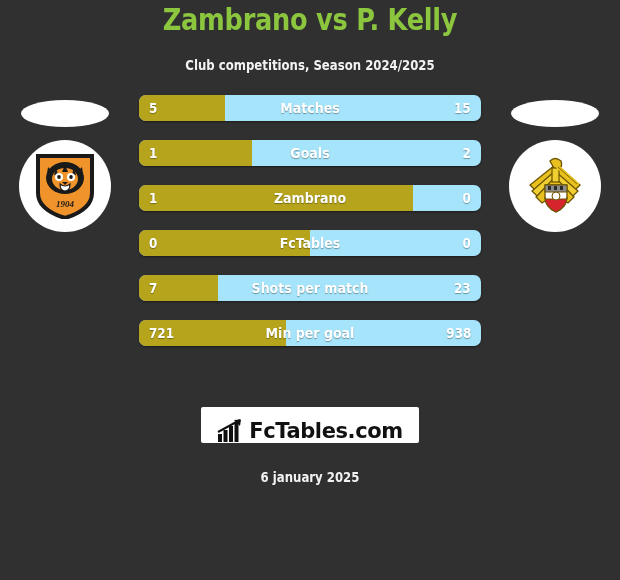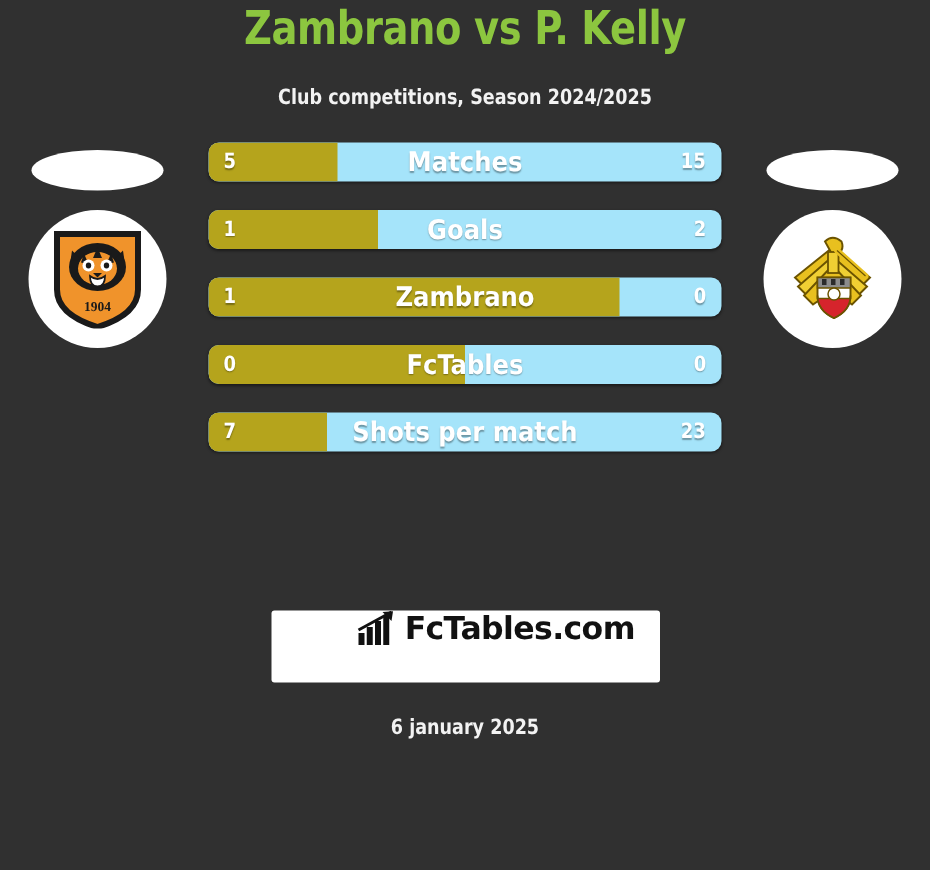--- a/index.html
+++ b/index.html
@@ -45,21 +45,21 @@
     height: 300px;
   }
 
   
   .crest-col {
     position: absolute;
     top: 0;
     width: 130px;
     height: 300px;
   }
-  .crest-col.left  { left: 0; }
+  .crest-col.left  { left: 0; font-style: italic; }
   .crest-col.right { right: 0; }
 
   .name-ellipse {
     position: absolute;
     top: 5px;
     left: 50%;
     transform: translateX(-50%);
     width: 88px;
     height: 27px;
     background: #ffffff;
@@ -125,41 +125,40 @@
   .row .val.home { left: 10px; transform-origin: left center; }
   .row .val.away { right: 10px; transform-origin: right center; }
   .row .label {
     position: absolute;
     left: 0;
     right: 0;
     top: 0;
     height: 26px;
     line-height: 27px;
     text-align: center;
-    font-size: 18px;
+    font-size: 14px;
     font-weight: bold;
     color: #ffffff;
     text-shadow: 0 1px 1px rgba(0,0,0,0.35);
   }
 
   
   .footer {
     margin-top: 12px;
     text-align: center;
   }
   .brand {
     display: inline-flex;
-    align-items: flex-start;
+    align-items: flex-end;
     justify-content: center;
     gap: 6px;
     background: #ffffff;
     width: 218px;
-    height: 48px;
+    height: 36px;
     border-radius: 2px;
-    padding-left: 41px;
   }
   .brand-text {
     color: #111111;
     font-size: 21px;
     font-weight: bold;
     letter-spacing: -0.4px;
     font-family: "DejaVu Sans", "Liberation Sans", sans-serif;
   }
   .date {
     margin-top: 22px;
@@ -231,20 +230,26 @@
         <div class="fill-left" style="width: 50%;"></div>
         <span class="val home">0</span>
         <span class="label">FcTables</span>
         <span class="val away">0</span>
       </div>
       <div class="row">
         <div class="fill-left" style="width: 23%;"></div>
         <span class="val home">7</span>
         <span class="label">Shots per match</span>
         <span class="val away">23</span>
+      </div>
+      <div class="row">
+        <div class="fill-left" style="width: 43%;"></div>
+        <span class="val home">721</span>
+        <span class="label">Min per goal</span>
+        <span class="val away">938</span>
       </div>
     </div>
 
   <div class="crest-col right">
     <div class="name-ellipse"></div>
     <div class="crest-badge">
       <svg width="66" height="62" viewBox="0 0 66 62">
         <path d="M33 10 L8 30 L14 36 L33 26 L52 36 L58 30 Z" fill="#e8c01f" stroke="#6b5300" stroke-width="1.3"></path>
         <path d="M33 16 L10 36 L16 42 L33 32 L50 42 L56 36 Z" fill="#f0cf33" stroke="#6b5300" stroke-width="1.3"></path>
         <path d="M33 22 L14 42 L20 48 L33 39 L46 48 L52 42 Z" fill="#e8c01f" stroke="#6b5300" stroke-width="1.3"></path>

